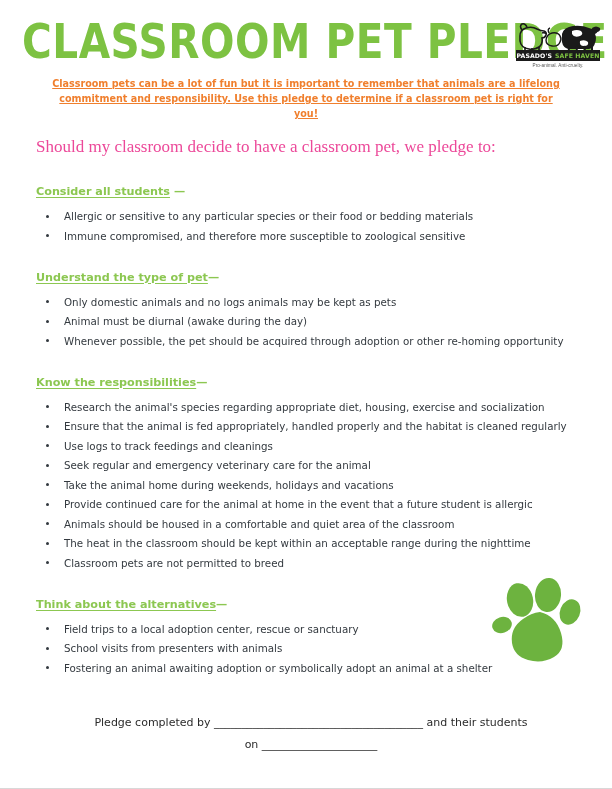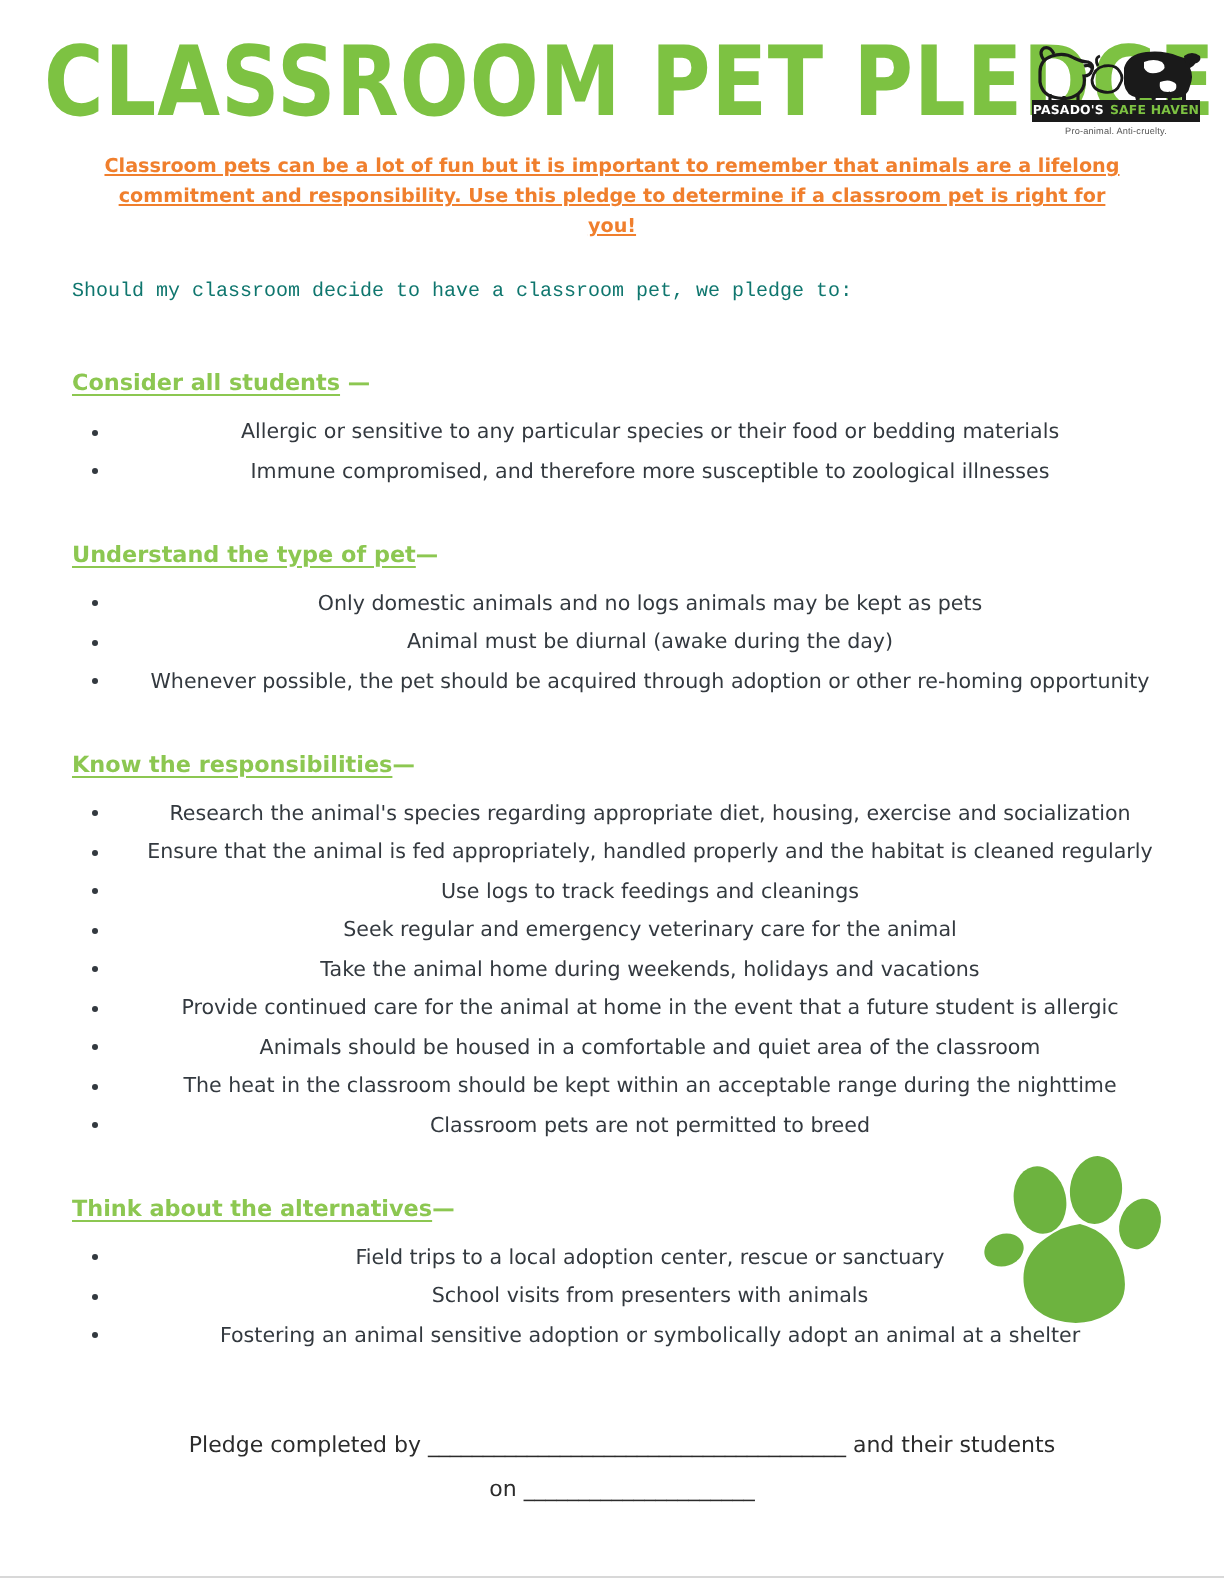--- a/index.html
+++ b/index.html
@@ -100,44 +100,43 @@
     text-decoration: underline;
   }
 
   
   .content {
     position: relative;
     padding: 0 26px 0 36px;
   }
   .lead {
     margin-top: 16px;
-    font-family: Liberation Mono, monospace;
-    font-size: 10px;
+    font-family: Liberation Serif, serif;
+    font-size: 17px;
     line-height: 20px;
     font-weight: 400;
-    color: #0f766e;
+    color: #ec4899;
   }
   .section-head {
     margin-top: 27px;
     margin-bottom: 0;
     font-family: "DejaVu Sans", sans-serif;
     font-weight: 700;
     font-size: 11.2px;
     line-height: 15px;
     color: #8CC751;
   }
   .section-head .u {
     text-decoration: underline;
     text-underline-offset: 2px;
   }
   ul.items {
     list-style: none;
     margin: 10px 0 0 0;
     padding: 0;
-    text-align: center;
   }
   ul.items li {
     position: relative;
     padding-left: 28px;
     margin-bottom: 5.5px;
     font-family: "DejaVu Sans", sans-serif;
     font-size: 10.3px;
     line-height: 14px;
     color: #33393f;
   }
@@ -217,21 +216,21 @@
   </div>
 
   <div class="subtitle">Classroom pets can be a lot of fun but it is important to remember that animals are a lifelong commitment and responsibility. Use this pledge to determine if a classroom pet is right for you!</div>
 
   <div class="content">
     <div class="lead">Should my classroom decide to have a classroom pet, we pledge to:</div>
 
     <div class="section-head"><span class="u">Consider all students</span><span> —</span></div>
     <ul class="items">
       <li>Allergic or sensitive to any particular species or their food or bedding materials</li>
-      <li>Immune compromised, and therefore more susceptible to zoological illnesses</li>
+      <li>Immune compromised, and therefore more susceptible to zoological sensitive</li>
     </ul>
 
     <div class="section-head"><span class="u">Understand the type of pet</span><span>—</span></div>
     <ul class="items">
       <li>Only domestic animals and no logs animals may be kept as pets</li>
       <li>Animal must be diurnal (awake during the day)</li>
       <li>Whenever possible, the pet should be acquired through adoption or other re-homing opportunity</li>
     </ul>
 
     <div class="section-head"><span class="u">Know the responsibilities</span><span>—</span></div>
@@ -244,21 +243,21 @@
       <li>Provide continued care for the animal at home in the event that a future student is allergic</li>
       <li>Animals should be housed in a comfortable and quiet area of the classroom</li>
       <li>The heat in the classroom should be kept within an acceptable range during the nighttime</li>
       <li>Classroom pets are not permitted to breed</li>
     </ul>
 
     <div class="section-head"><span class="u">Think about the alternatives</span><span>—</span></div>
     <ul class="items">
       <li>Field trips to a local adoption center, rescue or sanctuary</li>
       <li>School visits from presenters with animals</li>
-      <li>Fostering an animal sensitive adoption or symbolically adopt an animal at a shelter</li>
+      <li>Fostering an animal awaiting adoption or symbolically adopt an animal at a shelter</li>
     </ul>
   </div>
 
   <div class="paw">
     <svg width="96" height="86" viewBox="0 0 96 86" xmlns="http://www.w3.org/2000/svg">
       <g fill="#6DB33F">
         <ellipse cx="30" cy="22" rx="13" ry="17" transform="rotate(-12 30 22)"></ellipse>
         <ellipse cx="58" cy="17" rx="13" ry="17" transform="rotate(6 58 17)"></ellipse>
         <ellipse cx="80" cy="34" rx="10" ry="13" transform="rotate(22 80 34)"></ellipse>
         <ellipse cx="12" cy="47" rx="10" ry="8" transform="rotate(-18 12 47)"></ellipse>

